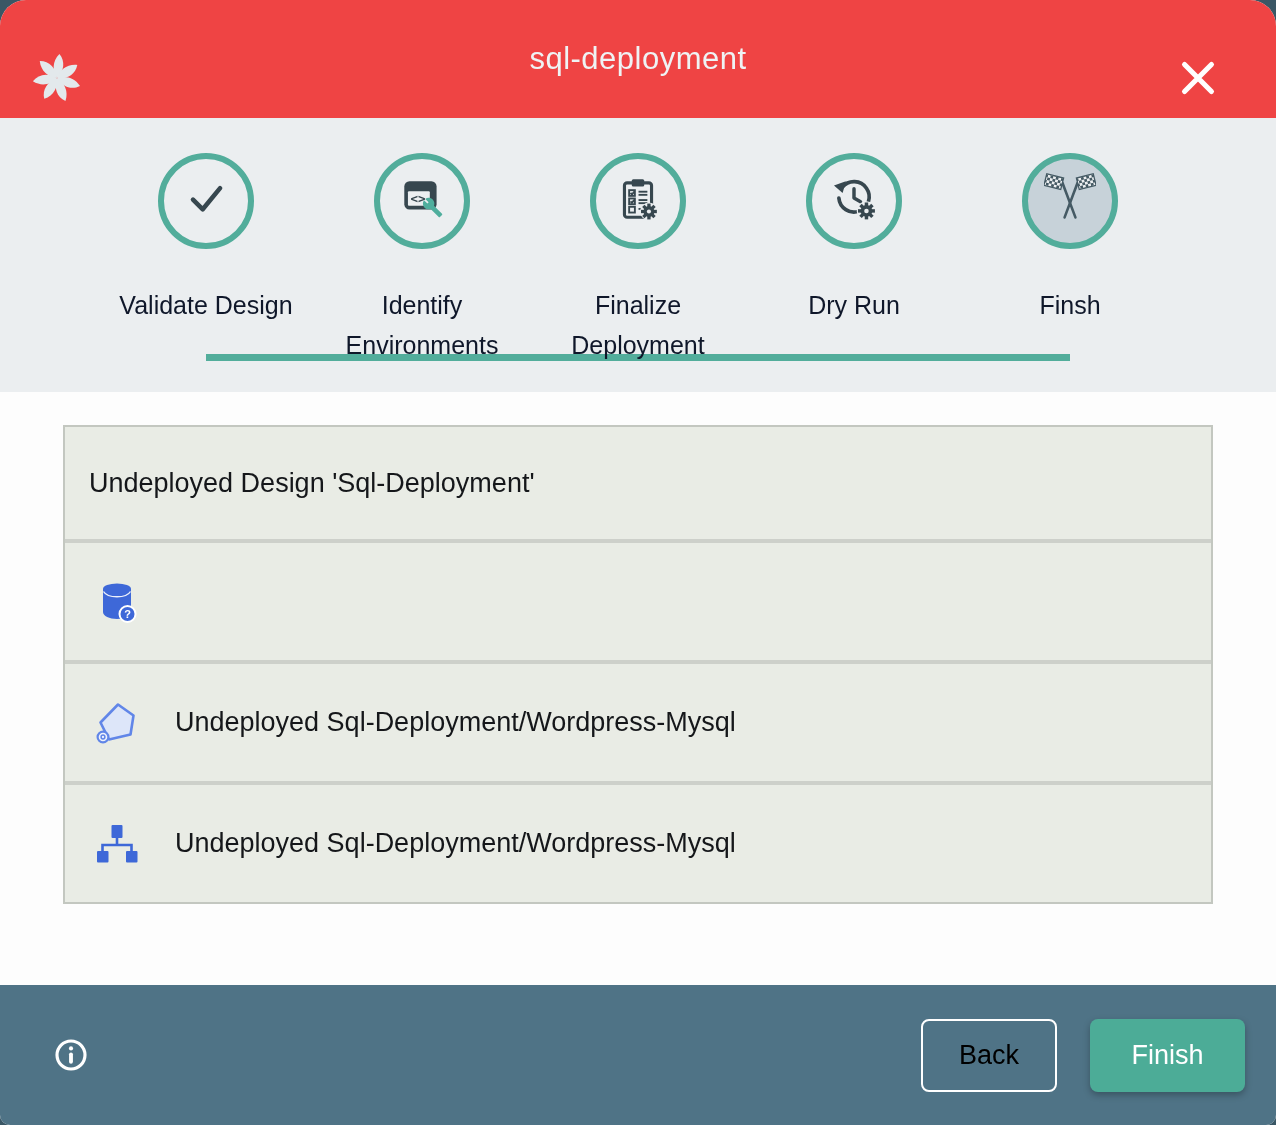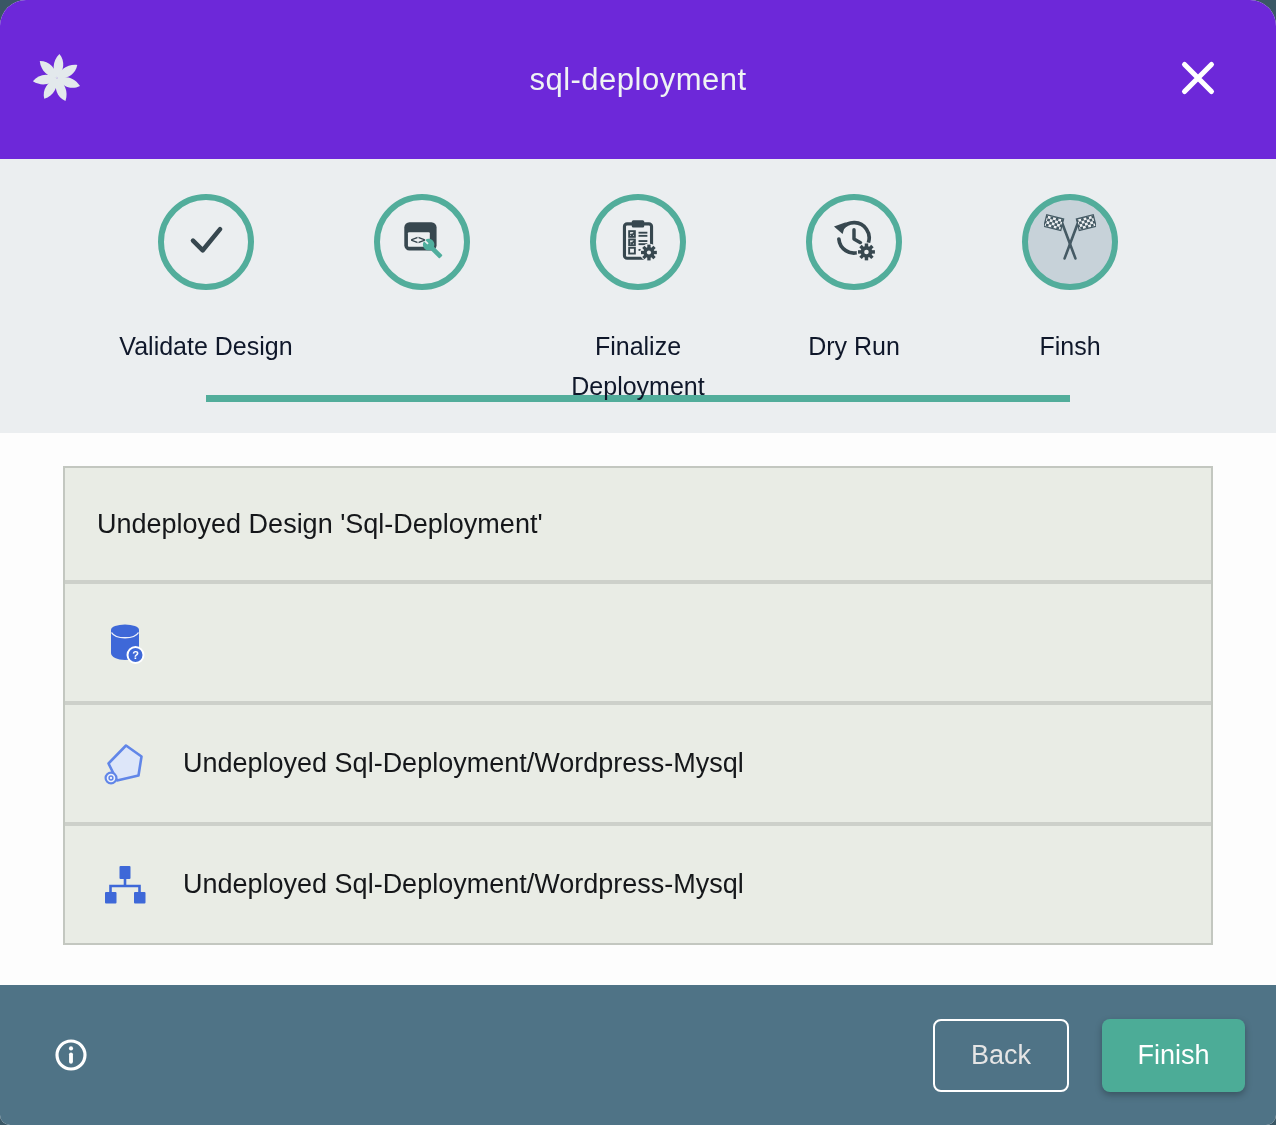--- a/index.html
+++ b/index.html
@@ -12,21 +12,21 @@
   }
   .modal {
     position:absolute; inset:0;
     border-radius:26px 26px 10px 10px;
     overflow:hidden;
     display:flex; flex-direction:column;
     background:#fdfdfd;
   }
   
   .header {
-    height:159px; background:#6d28d9; flex:0 0 auto;
+    height:118px; background:#ef4444; flex:0 0 auto;
     position:relative; display:flex; align-items:center; justify-content:center;
   }
   .logo { position:absolute; left:28px; top:48px; width:58px; height:58px; }
   .title { color:#eff3f4; font-size:31px; letter-spacing:0.5px; }
   .close-btn {
     position:absolute; right:56px; top:56px; width:44px; height:44px;
     background:transparent; border:none; cursor:pointer; padding:0;
   }
   
   .stepper { height:274px; background:#ebeef0; flex:0 0 auto; position:relative; }
@@ -40,34 +40,34 @@
     position:relative; z-index:2;
   }
   .step.current .circle { background:#c7d2d9; }
   .step-label {
     margin-top:36px; font-size:25px; line-height:40px;
     color:#0f172a; text-align:center; max-width:200px;
   }
   
   .content { flex:1 1 auto; background:#fdfdfd; }
   .panel { margin:33px 63px 0; border:2px solid #c3c7c0; background:#e9ece5; }
-  .row { display:flex; align-items:center; padding-left:32px; font-size:27px; color:#15171a; }
+  .row { display:flex; align-items:center; padding-left:24px; font-size:27px; color:#15171a; }
   .row.head { height:112px; }
   .row.item { height:121px; border-top:4px solid #cdd0ca; }
   .row-icon { width:48px; height:48px; margin-right:34px; margin-left:4px; flex:0 0 auto; }
   
   .footer {
     height:140px; background:#4f7386; flex:0 0 auto;
     display:flex; align-items:center;
   }
   .info-btn { margin-left:50px; width:42px; height:42px; background:transparent; border:none; padding:0; cursor:pointer; }
   .footer-buttons { margin-left:auto; display:flex; gap:33px; margin-right:31px; }
   .btn { height:73px; border-radius:8px; font-size:27px; font-family:"Liberation Sans", sans-serif; cursor:pointer; }
-  .btn-back { width:136px; background:transparent; border:2px solid #ffffff; color:#e5e5e5; }
-  .btn-finish { width:143px; background:#4cac97; border:none; color:#ffffff; box-shadow:0 3px 7px rgba(0,0,0,0.28); }
+  .btn-back { width:136px; background:transparent; border:2px solid #ffffff; color:#000000; }
+  .btn-finish { width:155px; background:#4cac97; border:none; color:#ffffff; box-shadow:0 3px 7px rgba(0,0,0,0.28); }
 </style>
 </head>
 <body>
 
 <div class="modal">
 
   <div class="header">
     <span class="logo">
       <svg viewBox="0 0 48 48" width="58" height="58">
         <g transform="translate(24,25)" fill="#e3e9ec">
@@ -108,20 +108,21 @@
         <div class="circle">
           <span>
             <svg viewBox="0 0 48 48" width="50" height="50">
               <rect x="7" y="7" width="31" height="27" rx="5" fill="#37474f"></rect>
               <rect x="10.5" y="16.5" width="21" height="14" rx="1" fill="#eceff1"></rect>
               <text x="13" y="27.8" font-size="12" font-weight="bold" fill="#37474f" font-family="DejaVu Sans Mono, monospace">&lt;&gt;</text>
               <path d="M22.61 18.99l-9.08-9.08c.93-2.34.45-5.1-1.44-7C9.79.61 6.21.4 3.66 2.26L7.5 6.11 6.08 7.52 2.25 3.69C.39 6.23.6 9.82 2.9 12.11c1.86 1.86 4.57 2.35 6.89 1.48l9.11 9.11c.39.39 1.02.39 1.41 0l2.3-2.3c.4-.38.4-1.01 0-1.41z" fill="#4fae9d" transform="translate(24,22) scale(0.85)"></path>
             </svg>
           </span>
         </div>
+        <div class="step-label">Identify Environments</div>
       </div>
 
       <div class="step">
         <div class="circle">
           <span>
             <svg viewBox="0 0 48 48" width="50" height="50">
               <rect x="11" y="8.5" width="26" height="33" rx="2.5" fill="#eceff1" stroke="#37474f" stroke-width="3"></rect>
               <rect x="18" y="5" width="12" height="7" rx="1.5" fill="#37474f"></rect>
               <g stroke="#37474f" stroke-width="1.8" fill="none">
                 <rect x="15.5" y="15.5" width="5.5" height="5.5"></rect>

